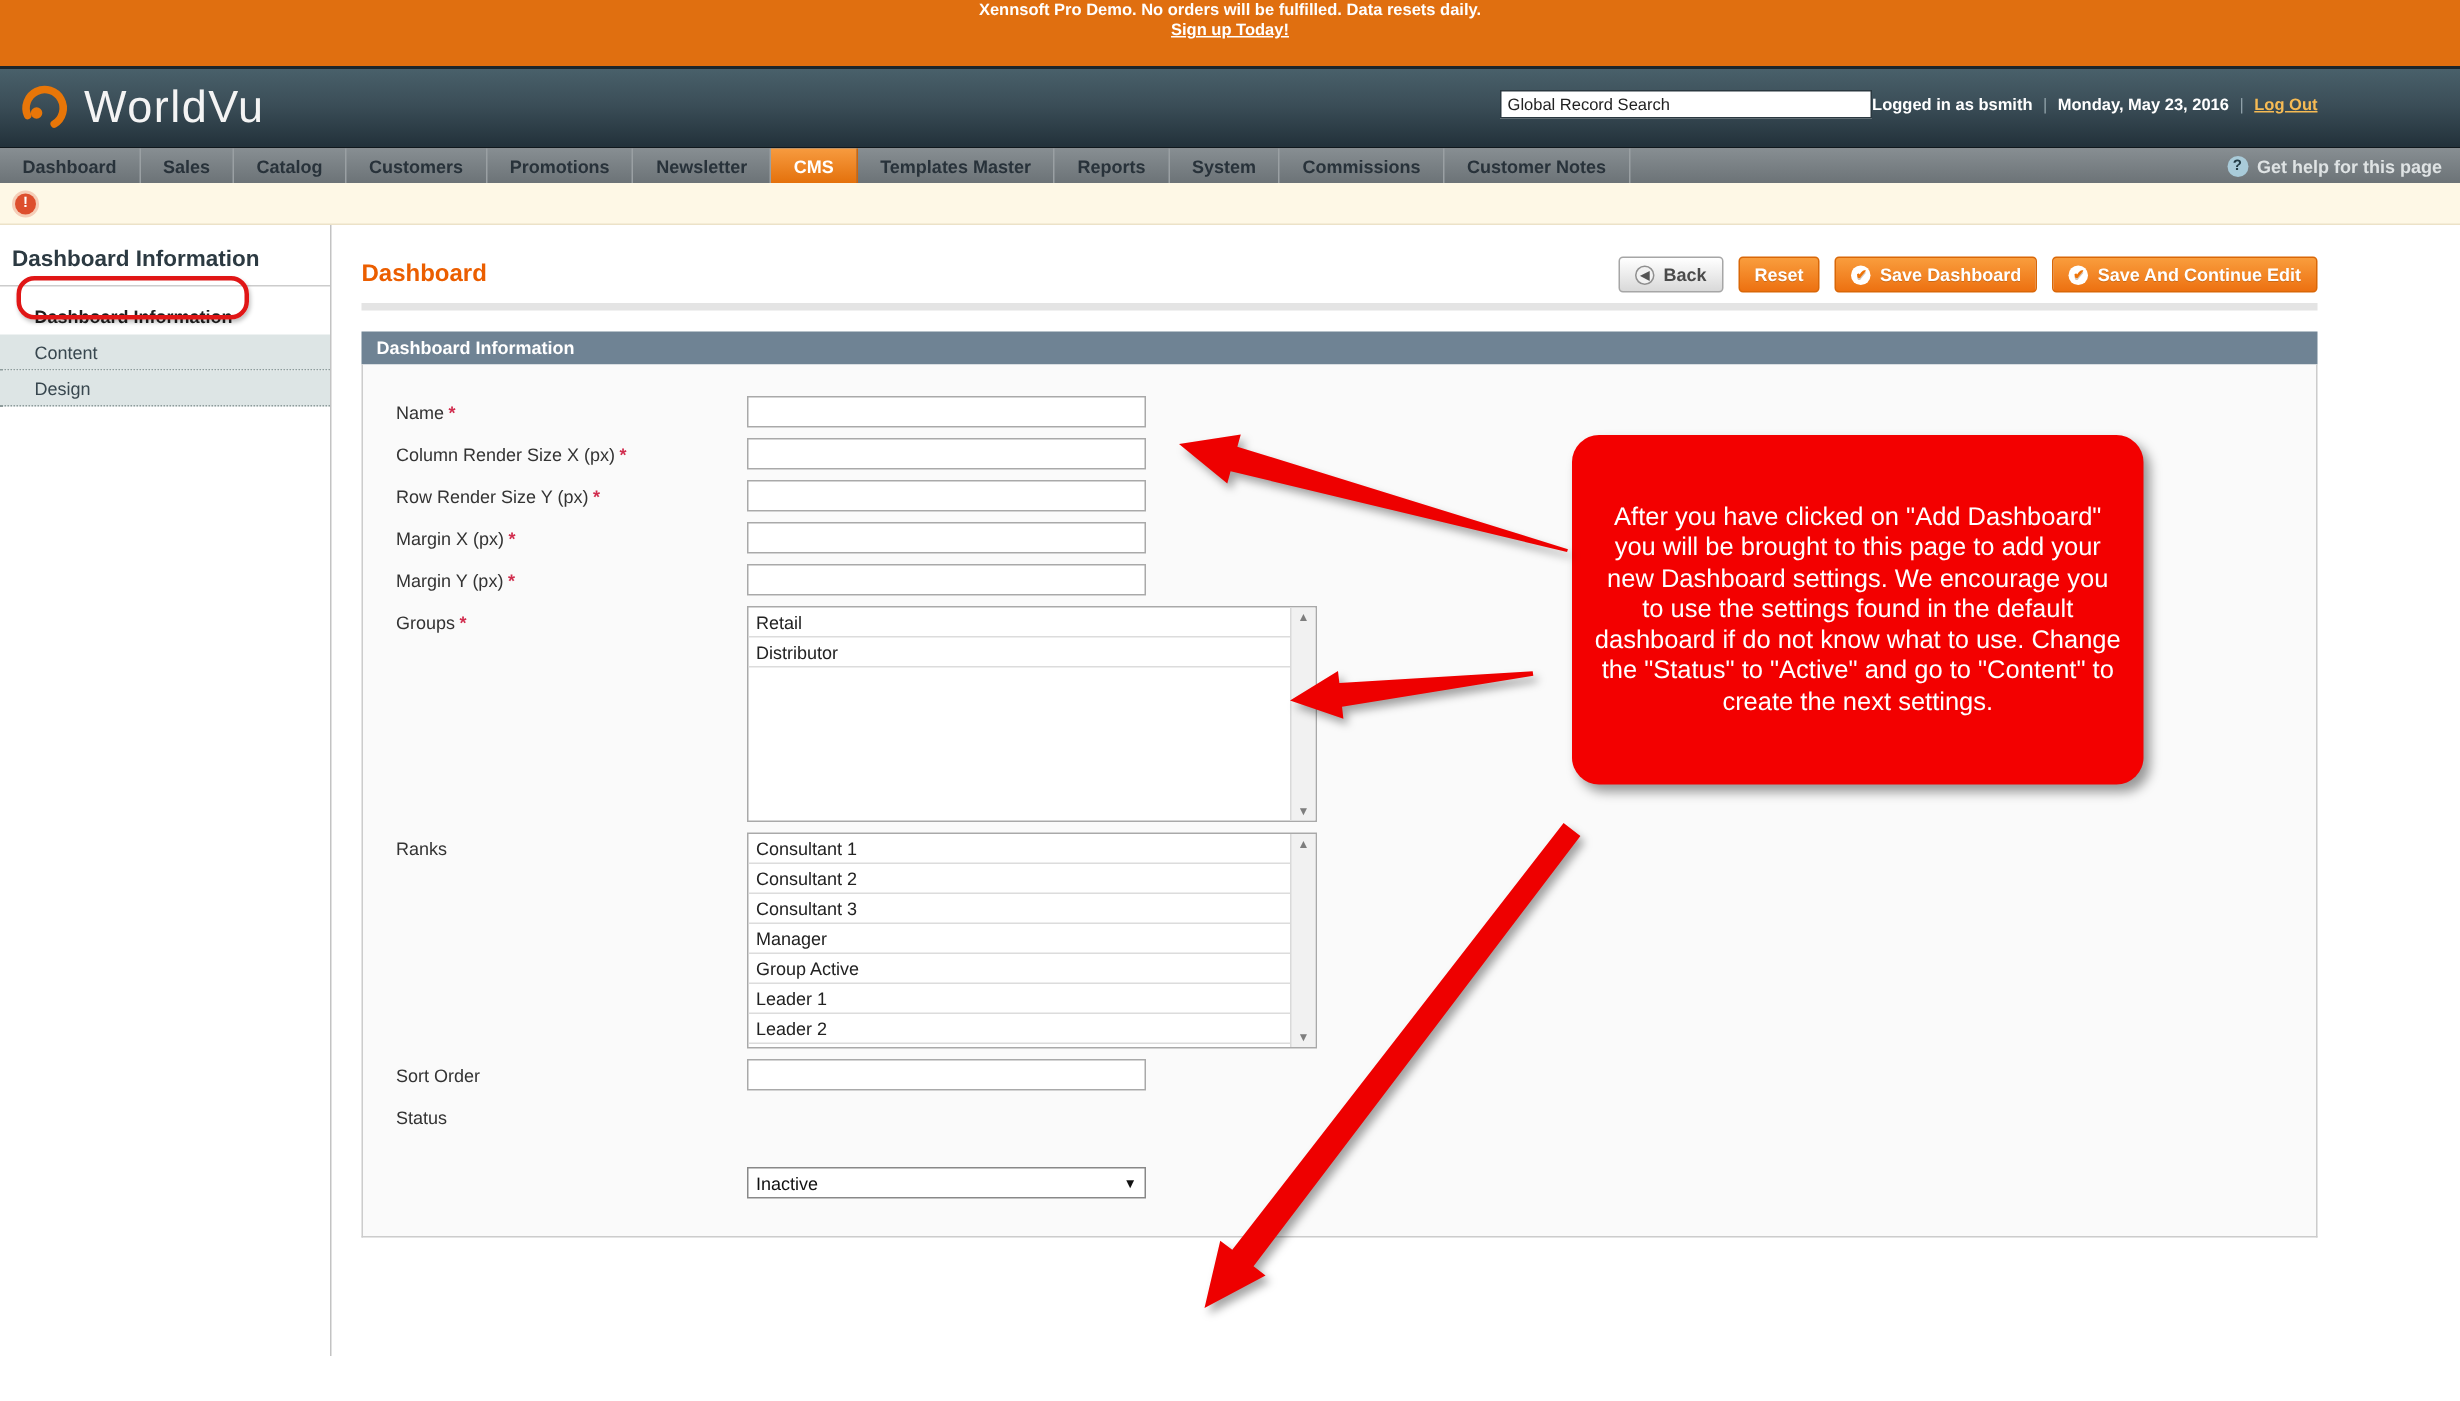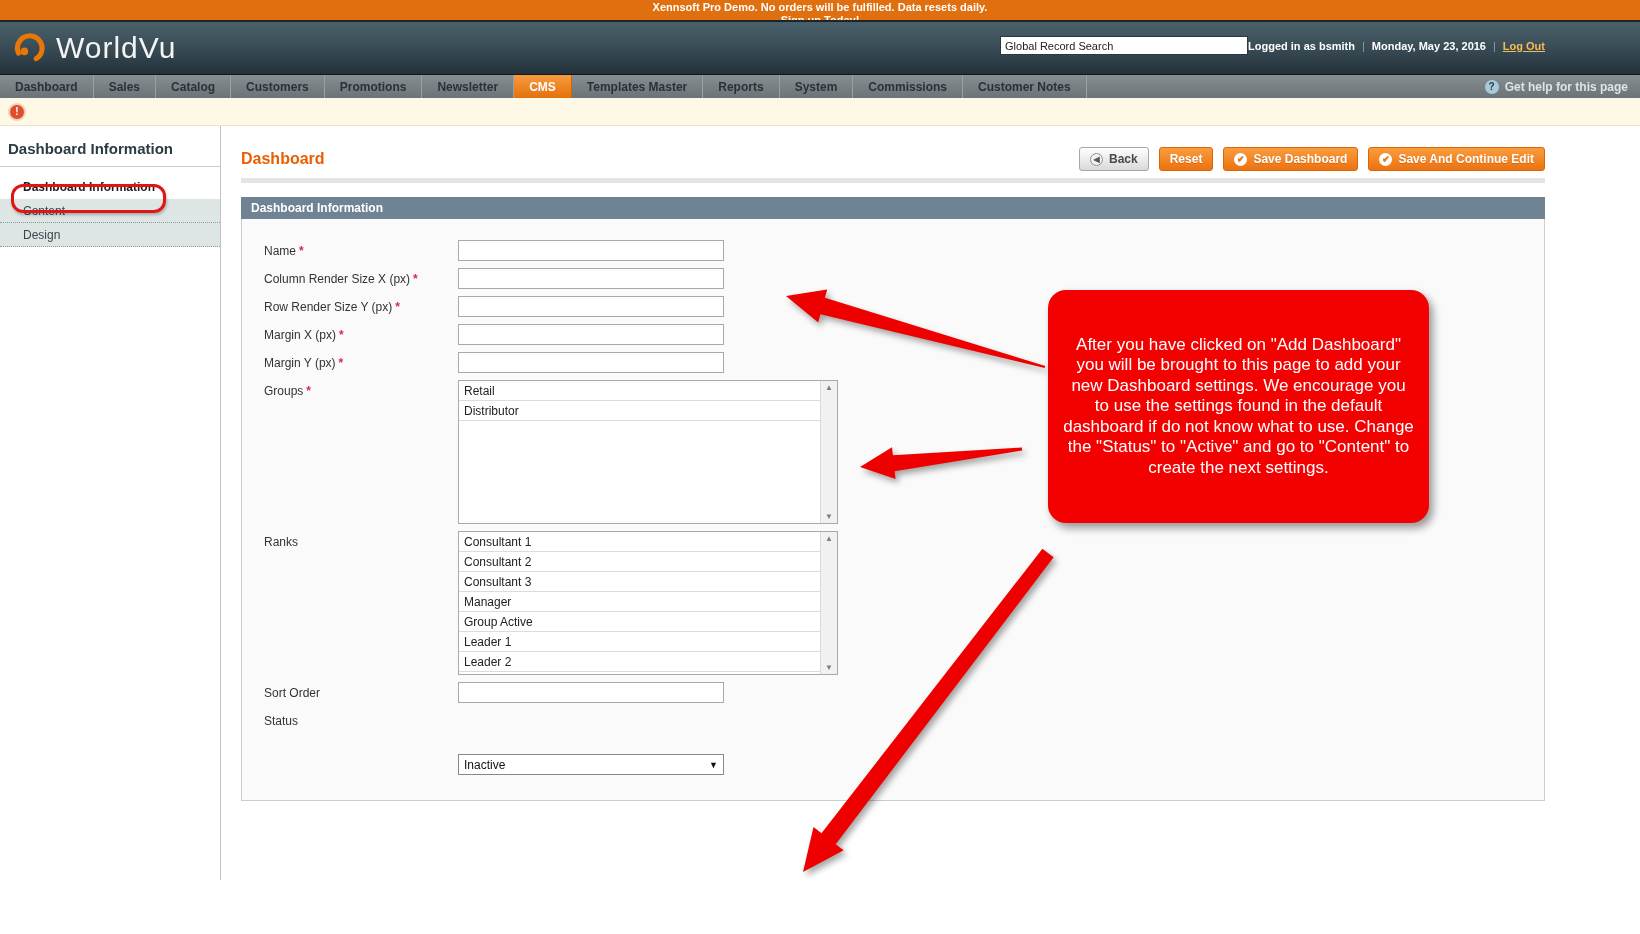--- a/index.html
+++ b/index.html
@@ -1,19 +1,19 @@
 <!DOCTYPE html>
 <html><head>
 <meta charset="utf-8">
 <style>
   * { margin:0; padding:0; box-sizing:border-box; }
   html,body { width:1640px; height:934px; background:#fff; font-family:"Liberation Sans", sans-serif; position:relative; overflow:hidden; }
 
   
-  .banner { height:20px; background:#e06f10; color:#fff; text-align:center; font-size:11px; font-weight:bold; padding-top:1px; line-height:13px; }
+  .banner { height:44px; background:#e06f10; color:#fff; text-align:center; font-size:11px; font-weight:bold; padding-top:1px; line-height:13px; }
   .banner a { color:#fff; text-decoration:underline; cursor:pointer; }
 
   
   .header { height:55px; background:linear-gradient(180deg,#49606a 0%,#3b4e58 45%,#22313a 100%); border-top:2px solid #1b262c; border-bottom:1px solid #10181d; position:relative; }
   .logo { position:absolute; left:12px; top:8px; display:flex; align-items:center; }
   .logo svg { margin-right:8px; }
   .logo-text { color:#f4f4f4; font-size:30px; font-weight:300; letter-spacing:1px; }
   .header-right { position:absolute; right:95px; top:14px; display:flex; align-items:center; font-size:11px; color:#fff; }
   .search-input { width:248px; height:19px; font-size:11px; padding:1px 4px; border:1px solid #2a3840; background:#fff; color:#222; margin-right:0; font-family:Liberation Sans, sans-serif; }
   .hdr-sep { color:#8fa0a8; margin:0 7px; font-weight:normal; }
@@ -49,21 +49,21 @@
   .btn-gray { background:linear-gradient(180deg,#ffffff,#d9d9d9); border:1px solid #a6a6a6; color:#4a4a4a; }
   .btn-orange { background:linear-gradient(180deg,#f99d3d 0%,#ed7111 100%); border:1px solid #d96707; color:#fff; text-shadow:0 1px 0 rgba(120,60,0,.3); }
   .ico-circle { width:13px; height:13px; border-radius:50%; flex:none; text-align:center; }
   .back-ico { border:1px solid #8f8f8f; background:#f2f2f2; color:#555; font-size:8px; line-height:11px; }
   .check-ico { background:#fff; color:#ee7307; font-size:9px; line-height:13px; font-weight:bold; }
   .divider { height:5px; background:#e4e4e4; margin-top:6px; }
 
   .section-bar { margin-top:14px; height:22px; background:#6f8394; color:#fff; font-size:12px; font-weight:bold; line-height:22px; padding-left:10px; }
   .panel { background:#fafafa; border:1px solid #cccccc; border-top:none; padding:21px 20px 18px 22px; }
 
-  .frow { display:flex; margin-bottom:7px; }
+  .frow { display:flex; margin-bottom:7px;gap:40px; }
   .flabel { width:194px; flex:none; font-size:12px; color:#333; padding-top:4px; }
   .req { color:#d12d4e; margin-left:3px; font-weight:bold; }
   .finput { width:266px; height:21px; border:1px solid #a9a9a9; background:#fff; font-size:12px; padding:0 4px; font-family:"Liberation Sans",sans-serif; }
   .listbox { width:380px; height:144px; border:1px solid #a9a9a9; background:#fff; position:relative; overflow:hidden; }
   .lb-items { margin-right:17px; }
   .lb-item { height:20px; line-height:20px; border-bottom:1px solid #dcdcdc; font-size:12px; color:#222; padding:0 5px; cursor:pointer; }
   .lb-scroll { position:absolute; right:0; top:0; bottom:0; width:17px; background:#f1f1f1; border-left:1px solid #d9d9d9; }
   .lb-up,.lb-dn { position:absolute; left:0; width:16px; text-align:center; font-size:8px; color:#7e7e7e; cursor:pointer; }
   .lb-up { top:2px; } .lb-dn { bottom:2px; }
   .selectbox { width:266px; height:21px; border:1px solid #888; background:#fff; display:flex; align-items:center; justify-content:space-between; padding:0 5px; font-size:12px; color:#111; cursor:pointer;margin-top:44px; }

